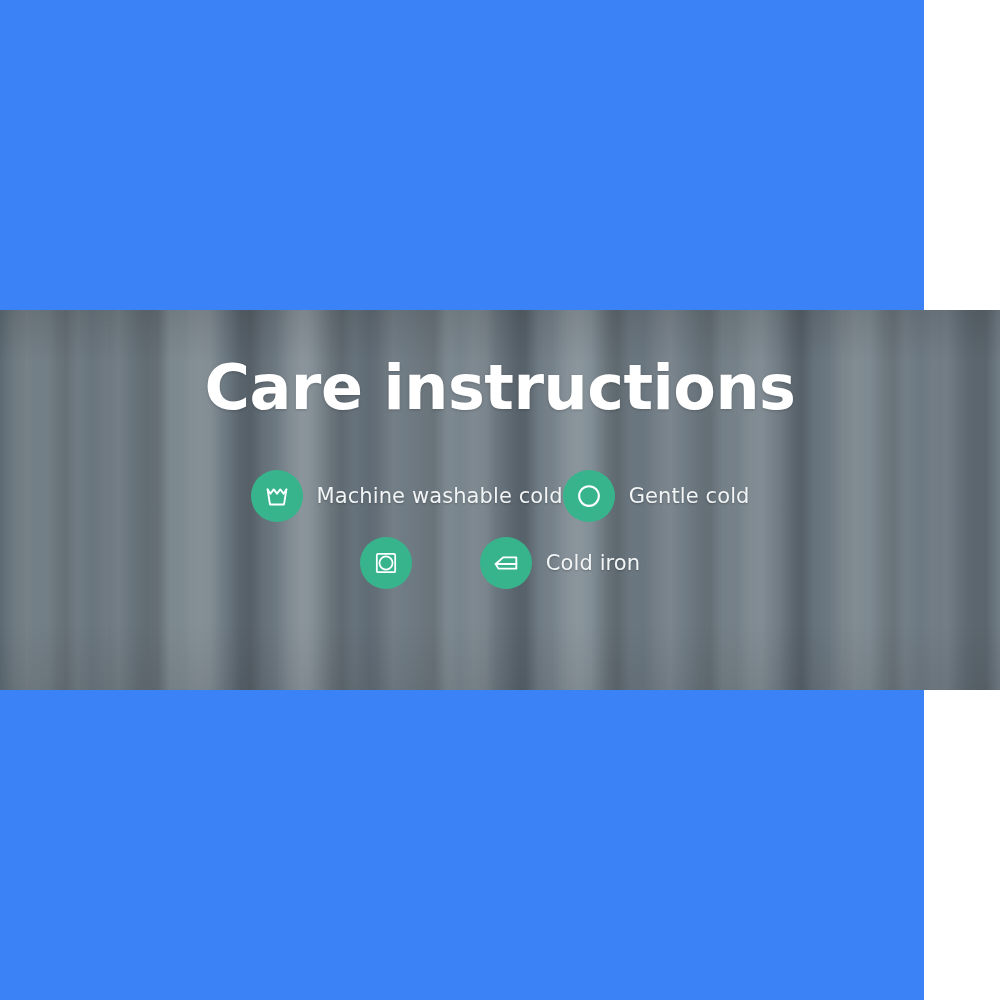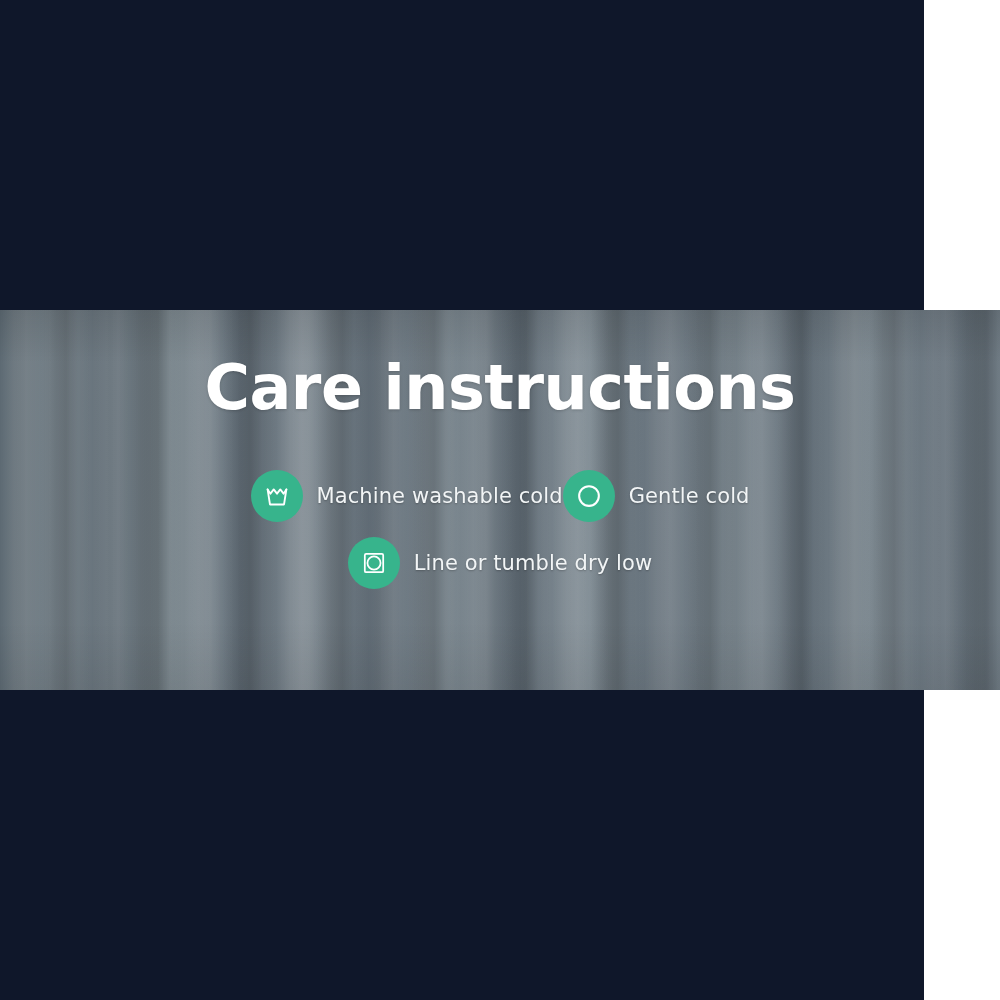--- a/index.html
+++ b/index.html
@@ -3,21 +3,21 @@
 <meta charset="utf-8">
 <style>
   * { margin:0; padding:0; box-sizing:border-box; }
   html,body{ width:1000px; height:1000px; }
   body{
     background:#ffffff;
     font-family:"Liberation Sans", sans-serif;
     overflow:hidden;
   }
 
-  #page{ position:relative; width:924px; height:1000px; background:#0f172a; }
+  #page{ position:relative; width:924px; height:1000px; background:#3b82f6; }
 
   
   .banner{
     position:absolute;
     left:0; top:310px;
     width:1000px; height:380px;
     overflow:hidden;
     background:#6e7a82;
   }
 
@@ -160,21 +160,29 @@
 
     <div class="care-row row2">
 
       <div class="care-item">
         <span class="badge">
           <svg width="28" height="28" viewBox="0 0 32 32" fill="none" stroke="#ffffff" stroke-width="2" stroke-linejoin="round">
             <rect x="5.5" y="5.5" width="21" height="21" rx="1.5"></rect>
             <circle cx="16" cy="16" r="7.5"></circle>
           </svg>
         </span>
-        <span class="care-label">Line or tumble dry low</span>
       </div>
 
+      <div class="care-item">
+        <span class="badge">
+          <svg width="30" height="30" viewBox="0 0 32 32" fill="none" stroke="#ffffff" stroke-width="2" stroke-linecap="round" stroke-linejoin="round">
+            <path d="M27 10 L13 10 L5 17 L13 17 L27 17 Z"></path>
+            <path d="M5 17 L8 22 L27 22 L27 17"></path>
+          </svg>
+        </span>
+        <span class="care-label">Cold iron</span>
+      </div>
 
     </div>
 
   </div>
 
 </div>
 
 </body></html>

